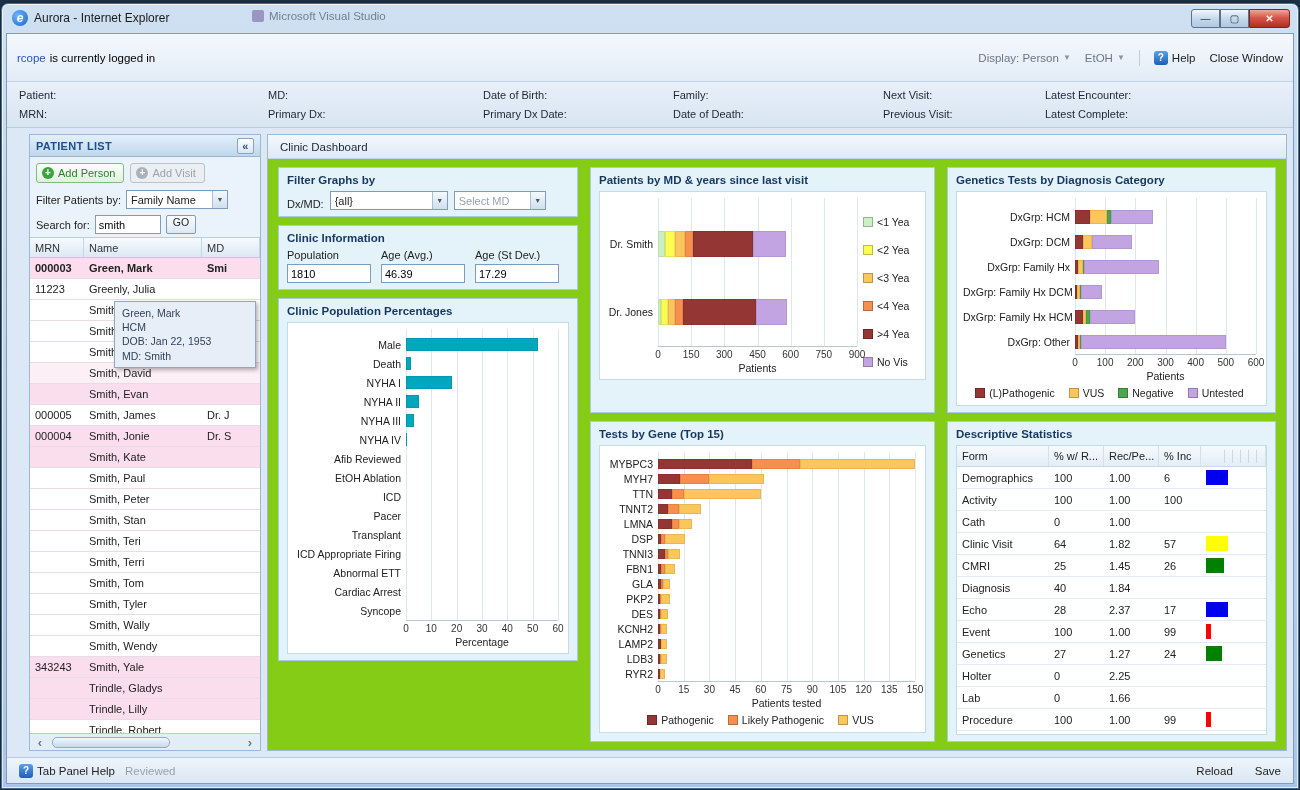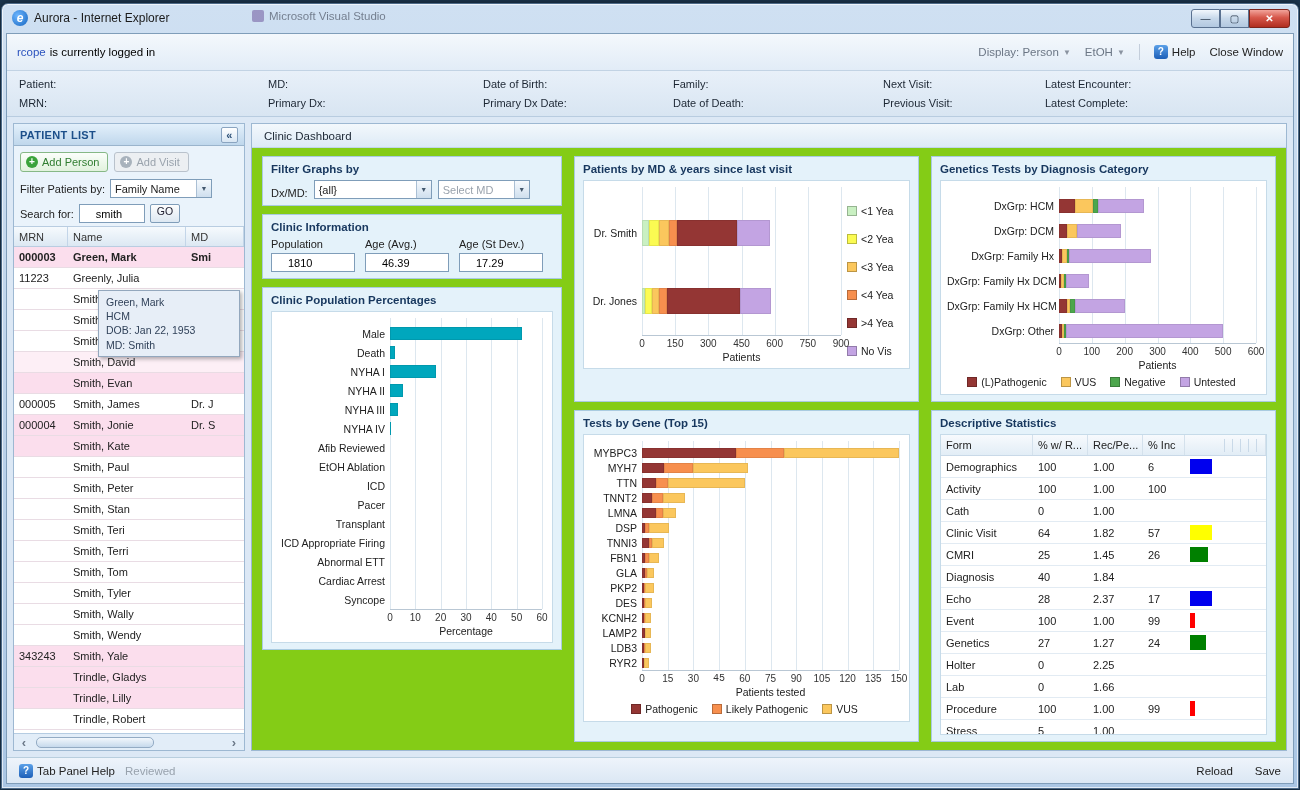--- a/index.html
+++ b/index.html
@@ -24,21 +24,21 @@
     justify-content:center; font-size:10px; color:#2b3b4e;
     background:linear-gradient(#f3f8fd,#c7d8ea 50%,#b2c8e0); }
   .win-btn.min { border-radius:3px 0 0 3px; }
   .win-btn.close { width:41px; border-radius:0 3px 3px 0; color:#fff;
     background:linear-gradient(#f2a49b,#d6574a 45%,#b02e20); border-color:#7c241c; font-weight:bold; }
 
   .window-inner { position:absolute; left:4px; right:4px; top:29px; bottom:4px;
     background:#dce8f5; border:1px solid #7f9db9; display:flex; flex-direction:column; }
 
   
-  .login-bar { height:37px; display:flex; align-items:center; padding:12px 10px;
+  .login-bar { height:48px; display:flex; align-items:center; padding:12px 10px;
     background:linear-gradient(#f4f8fc,#e2ecf7); border-bottom:1px solid #c2d3e4; font-size:11.5px; }
   .user-link { color:#2a52be; margin-right:4px; }
   .login-right { margin-left:auto; display:flex; align-items:center; gap:14px; }
   .tb-btn { color:#6b7685; display:flex; align-items:center; gap:4px; cursor:default; }
   .caret { font-size:8px; color:#8a93a0; }
   .help-ico { width:14px; height:14px; border-radius:3px; background:linear-gradient(#5aa0e8,#1d5fb8);
     color:#fff; font-size:10px; font-weight:bold; text-align:center; line-height:14px; }
   .tb-dark { color:#222; }
   .vsep { width:1px; height:16px; background:#c4cedb; }
 
@@ -46,41 +46,41 @@
   .patient-header { height:46px; padding:3px 0 3px 12px;
     display:grid; grid-template-columns:249px 215px 190px 210px 162px 1fr;
     grid-auto-rows:1fr; align-items:center;
     background:linear-gradient(#e8f0f9,#d8e5f2); border-bottom:1px solid #b8cce0;
     font-size:11px; color:#1c2633; }
 
   
   .content { flex:1; display:flex; gap:6px; padding:6px; overflow:hidden; }
 
   
-  .pl-panel { width:232px; background:#eaf3fb; border:1px solid #9db8d2; display:flex; flex-direction:column; }
+  .pl-panel { width:232px; background:#eaf3fb; border:1px solid #9db8d2; display:flex; flex-direction:column;margin-left:16px; }
   .pl-header { height:22px; background:linear-gradient(#e3f0fb,#bfd7ec);
     border-bottom:1px solid #9ab4cc; display:flex; align-items:center; padding:0 6px;
     color:#1c4f8a; font-weight:bold; font-size:11px; letter-spacing:.3px; }
   .pl-collapse { margin-left:auto; width:17px; height:16px; border:1px solid #8aa4c0; border-radius:2px;
     background:linear-gradient(#fff,#d8e6f3); color:#2b4f76; font-size:11px; line-height:14px; text-align:center; }
   .pl-buttons { padding:6px 6px 4px; display:flex; gap:6px; }
   .btn-add { display:flex; align-items:center; gap:4px; font-size:11px; padding:3px 8px 3px 5px;
     border:1px solid #86b886; border-radius:3px; background:linear-gradient(#fbfefb,#e1f2dd); color:#2f7d2f; }
   .btn-add.disabled { border-color:#b9c2cc; background:#eceff2; color:#9aa3ad; }
   .plus-ico { width:12px; height:12px; border-radius:50%; background:#3ba33b; color:#fff;
     font-size:10px; line-height:12px; text-align:center; font-weight:bold; }
   .btn-add.disabled .plus-ico { background:#a8b2bc; }
   .pl-filter-row { display:flex; align-items:center; gap:5px; padding:3px 6px; font-size:11px; color:#222; }
   .select { display:flex; align-items:center; border:1px solid #7f9db9; background:#fff; height:19px; }
   .select-text { flex:1; padding:0 4px; font-size:11px; white-space:nowrap; overflow:hidden; }
   .select-arrow { width:15px; height:100%; background:linear-gradient(#f5f9fd,#cfdfee);
     border-left:1px solid #aabfd4; font-size:7px; color:#44586e; display:flex; align-items:center; justify-content:center; }
   .select.disabled .select-text { color:#9aa3ad; }
   .sel-filter { width:102px; }
-  .txt-input { border:1px solid #7f9db9; height:19px; font-size:11px; padding:0 16px;
+  .txt-input { border:1px solid #7f9db9; height:19px; font-size:11px; padding:0 3px;
     font-family:"Liberation Sans", sans-serif; }
   .go-btn { height:19px; padding:0 6px; font-size:10.5px; border:1px solid #7f9db9; border-radius:2px;
     background:linear-gradient(#fdfdfd,#dde8f2); color:#223; }
   .pl-thead { display:flex; height:21px; align-items:center; font-size:11px; color:#333;
     background:linear-gradient(#f6fafd,#dce8f3); border-top:1px solid #b9cde1; border-bottom:1px solid #b9cde1; }
   .pl-c { padding:0 5px; overflow:hidden; white-space:nowrap; }
   .pl-mrn { width:54px; flex:none; }
   .pl-name { width:118px; flex:none; }
   .pl-md { flex:1; }
   .pl-thead .pl-c { border-right:1px solid #c3d5e8; height:100%; display:flex; align-items:center; }
@@ -822,21 +822,21 @@
                             <span class="c-seg" style="width: 0%; background: rgb(247, 143, 78);"></span>
                             <span class="c-seg" style="width: 2%; background: rgb(251, 199, 93);"></span>
                           </div>
                         </div>
                       </div>
                     </div>
                     <div class="c-axis" style="margin-left: 52px;">
                       <span class="c-tick" style="left: 0%;">0</span>
                       <span class="c-tick" style="left: 10%;">15</span>
                       <span class="c-tick" style="left: 20%;">30</span>
-                      <span class="c-tick" style="left: 30%; font-family: Liberation Mono, monospace;">45</span>
+                      <span class="c-tick" style="left: 30%;">45</span>
                       <span class="c-tick" style="left: 40%;">60</span>
                       <span class="c-tick" style="left: 50%;">75</span>
                       <span class="c-tick" style="left: 60%;">90</span>
                       <span class="c-tick" style="left: 70%;">105</span>
                       <span class="c-tick" style="left: 80%;">120</span>
                       <span class="c-tick" style="left: 90%;">135</span>
                       <span class="c-tick" style="left: 100%;">150</span>
                     </div>
                     <div class="c-xlabel" style="margin-left: 52px;">Patients tested</div>
                   </div>

